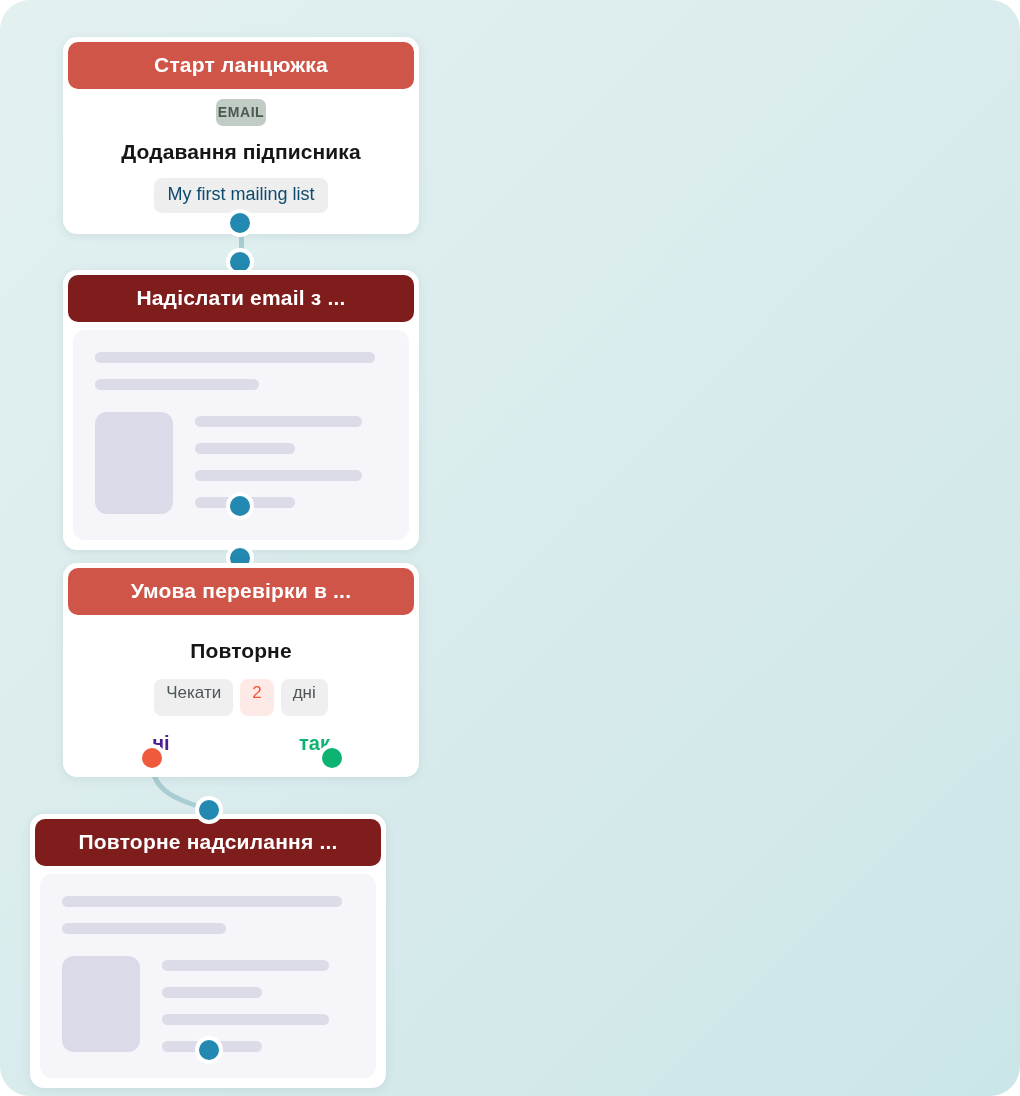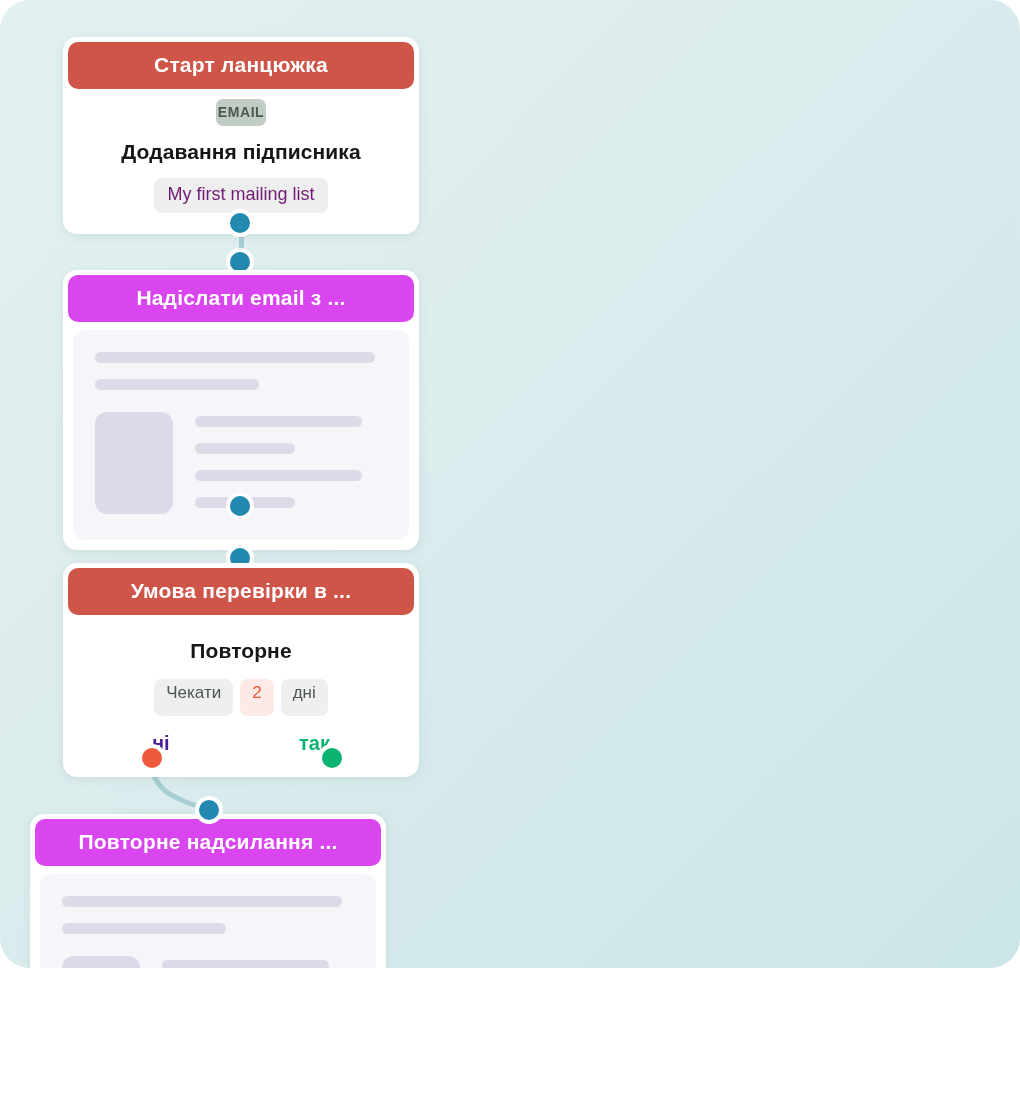--- a/index.html
+++ b/index.html
@@ -3,21 +3,21 @@
 <meta charset="utf-8">
 <style>
   * { box-sizing: border-box; margin: 0; padding: 0; }
   html, body {
     width: 1020px; height: 1096px;
     font-family: "Liberation Sans", sans-serif;
     background: #ffffff;
   }
   #canvas {
     position: relative;
-    width: 1020px; height: 968px;
+    width: 1020px; height: 1096px;
     border-radius: 30px;
     overflow: hidden;
     background: linear-gradient(135deg, #e2f0f0 0%, #ddedee 35%, #d4e9ea 70%, #cbe6e8 100%);
   }
 
   
   .card {
     position: absolute;
     background: #ffffff;
     border-radius: 14px;
@@ -29,21 +29,21 @@
     text-align: center;
     color: #ffffff;
     font-weight: bold;
     font-size: 21px;
     letter-spacing: .2px;
     padding: 11px 8px 12px;
     white-space: nowrap;
     overflow: hidden;
   }
   .hdr-red   { background: #cf5549; }
-  .hdr-green { background: #d946ef; }
+  .hdr-green { background: #7f1d1d; }
 
   .card-body { padding: 10px 12px 16px; text-align: center; }
 
   .badge {
     display: inline-block;
     background: #c0ccc4;
     color: #4a5a51;
     font-size: 14px;
     font-weight: bold;
     letter-spacing: .6px;
@@ -53,21 +53,21 @@
   .card-title {
     font-size: 21px;
     font-weight: bold;
     color: #161616;
     margin-top: 14px;
     letter-spacing: .1px;
   }
   .pill {
     display: inline-block;
     background: #eeeeee;
-    color: #701a75;
+    color: #0c4a6e;
     font-size: 18px;
     padding: 6px 13px 8px;
     border-radius: 8px;
     margin-top: 14px;
   }
 
   
   .wait-row {
     display: flex;
     justify-content: center;

